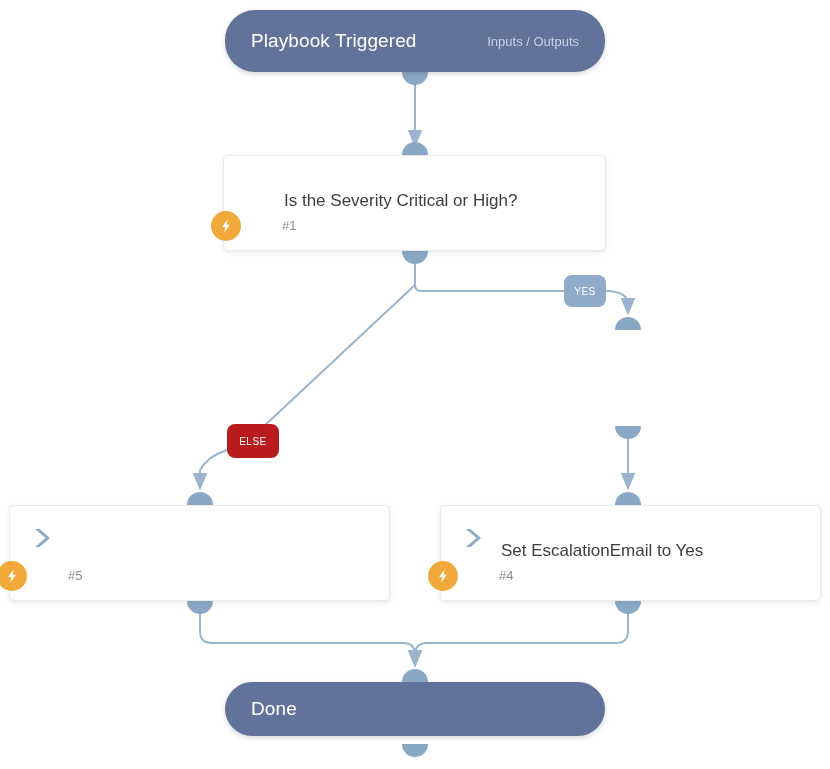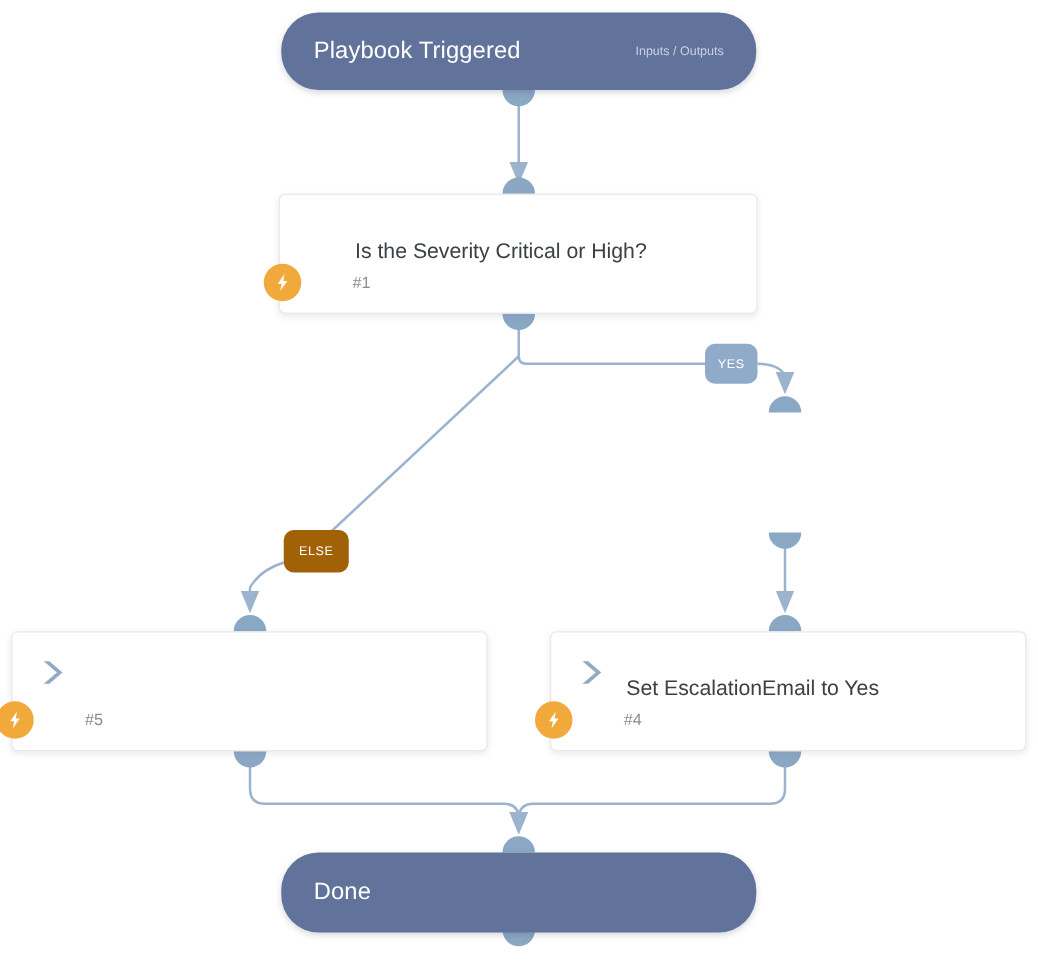--- a/index.html
+++ b/index.html
@@ -40,21 +40,21 @@
   }
   .pill-title {
     color: #ffffff;
     font-size: 19px;
     letter-spacing: 0.1px;
     white-space: nowrap;
   }
   .pill-sub {
     margin-left: auto;
     color: #c9d2e2;
-    font-size: 10px;
+    font-size: 13px;
     white-space: nowrap;
   }
   
   .card-node {
     position: absolute;
     background: #ffffff;
     border: 1px solid #e9e9ea;
     border-radius: 5px;
     box-shadow: 0 2px 5px rgba(90,100,120,0.13);
     box-sizing: border-box;
@@ -125,21 +125,21 @@
     display: flex;
     align-items: center;
     justify-content: center;
     font-size: 10px;
     letter-spacing: 0.5px;
     color: #ffffff;
     z-index: 5;
     box-sizing: border-box;
   }
   .branch-label.yes { background: #8FABC9; }
-  .branch-label.else { background: #a16207; }
+  .branch-label.else { background: #b91c1c; }
 </style>
 </head>
 <body>
 
 <div id="canvas">
 
   <svg id="edges" viewBox="0 0 830 769" width="830" height="769">
     <defs>
       <marker id="arrow" viewBox="0 0 12 10" refX="9" refY="5" markerWidth="9" markerHeight="8" orient="auto-start-reverse">
         <path d="M0,0 L12,5 L0,10 z" fill="#9BB3CD"></path>
@@ -218,21 +218,21 @@
     </span>
     <span class="card-row-title">Set EscalationEmail to Yes</span>
     <span class="badge">
       <svg width="16" height="16" viewBox="0 0 16 16" aria-hidden="true">
         <path d="M9.6 1.2 L4.2 9.0 L7.3 9.0 L6.2 14.8 L11.8 6.8 L8.6 6.8 Z" fill="#ffffff"></path>
       </svg>
     </span>
     <span class="card-step">#4</span>
   </div>
 
-  <div class="pill-node" style="left:225px; top:682px; width:380px; height:64px;">
+  <div class="pill-node" style="left:225px; top:682px; width:380px; height:54px;">
     <span class="pill-title">Done</span>
   </div>
 
   <div class="branch-label yes" style="left:564px; top:275px; width:42px; height:32px;">
     <span>YES</span>
   </div>
 
   <div class="branch-label else" style="left:227px; top:424px; width:52px; height:34px;">
     <span>ELSE</span>
   </div>

